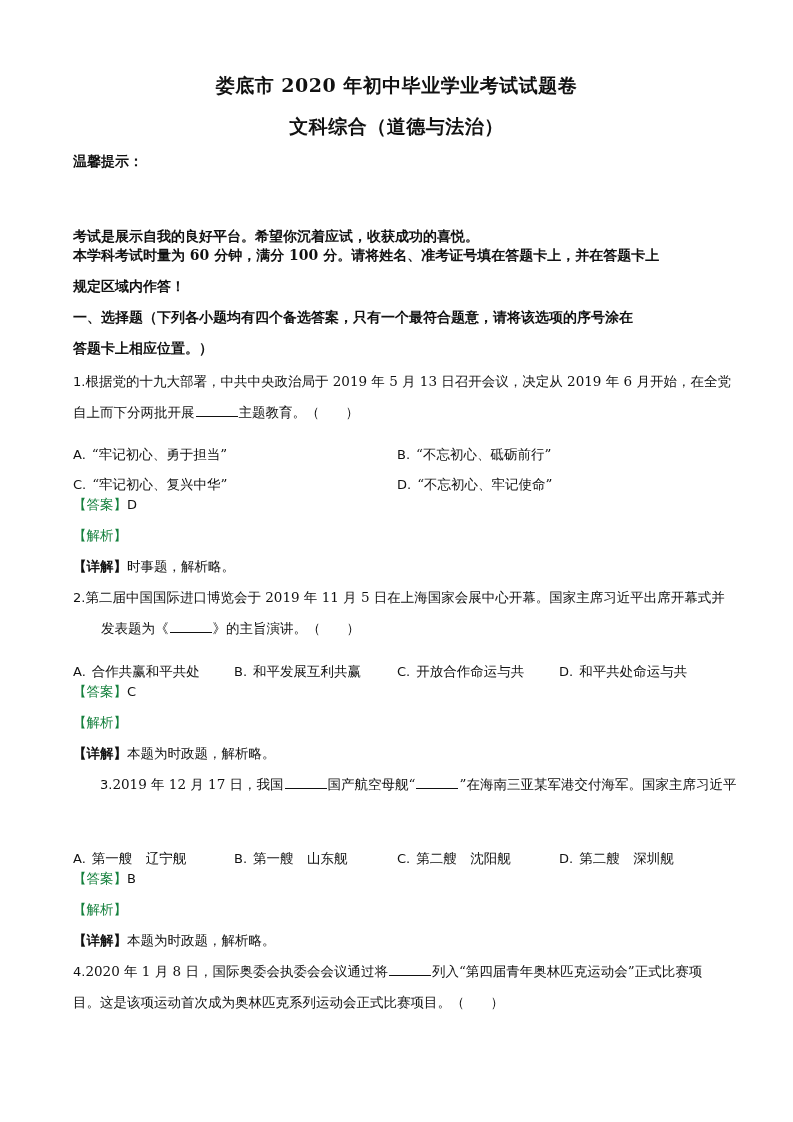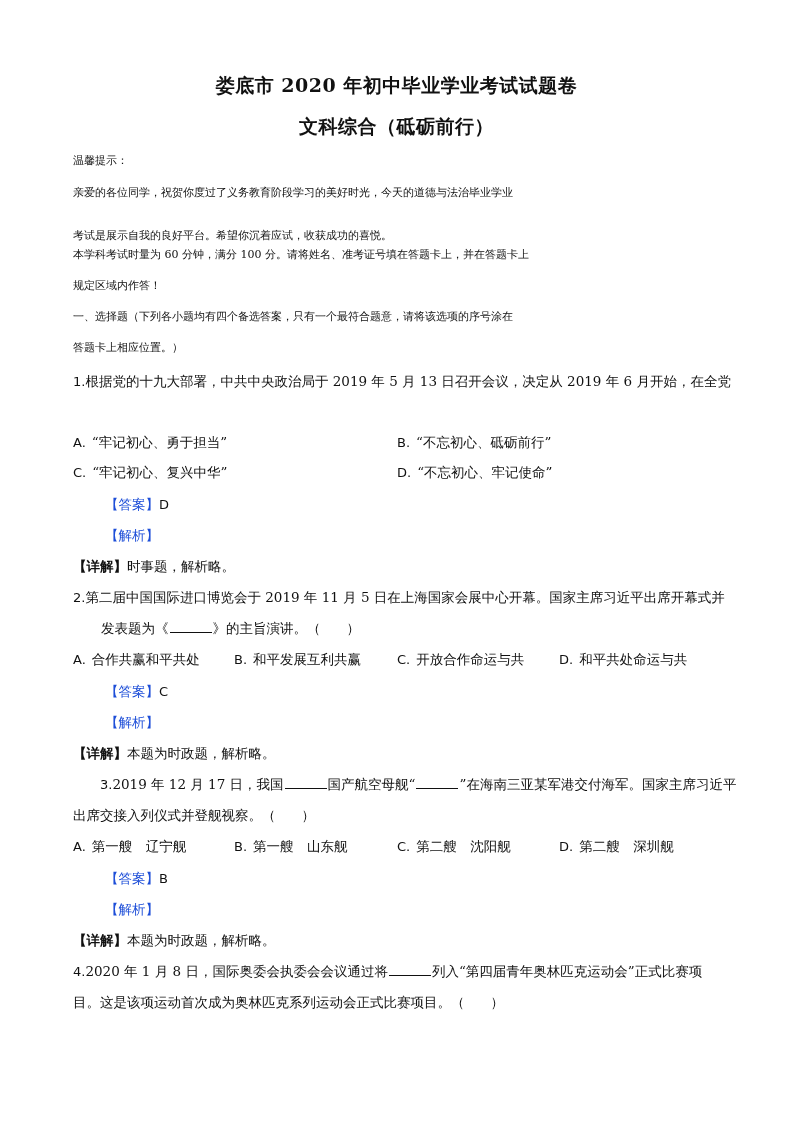--- a/index.html
+++ b/index.html
@@ -33,55 +33,57 @@
     .title.t1 { top: 73px; }
     .title.t2 { top: 114px; }
 
     .line {
       position: absolute;
       left: 73px;
       white-space: nowrap;
       font-size: 14.5px;
       line-height: 20px;
     }
-    .bold { font-weight: normal; font-size: 11px; }
+    .bold { font-weight: bold; font-size: 14px; }
     .q { font-size: 13.5px; }
-    .opt { position: absolute; white-space: nowrap; font-size: 13.5px; line-height: 20px; }
-    .label-blue { color: #1d4ed8; margin-left: 32px; }
+    .opt { position: absolute; white-space: nowrap; font-size: 13.5px; line-height: 20px; margin-top: 12px; }
+    .label-blue { color: #15803d; }
     .ans-letter { font-family: "DejaVu Sans", "Liberation Sans", sans-serif; font-size: 13px; color: #111; }
     .opt-letter { font-family: "DejaVu Sans", "Liberation Sans", sans-serif; font-size: 13px; margin-right: 6px; }
     .blank {
       display: inline-block;
       width: 42px;
       border-bottom: 1px solid #111;
       height: 14px;
       vertical-align: baseline;
       margin: 0 1px;
     }
     .paren { display: inline-block; width: 26px; }
   </style>
 </head>
 <body>
 
 <div class="page">
 
   <div class="title t1">娄底市 2020 年初中毕业学业考试试题卷</div>
-  <div class="title t2">文科综合（砥砺前行）</div>
+  <div class="title t2">文科综合（道德与法治）</div>
 
   <div class="line bold" style="top:151px;">温馨提示：</div>
-  <div class="line bold" style="top:183px;">亲爱的各位同学，祝贺你度过了义务教育阶段学习的美好时光，今天的道德与法治毕业学业</div>
   <div class="line bold" style="top:214px;margin-top:12px;">考试是展示自我的良好平台。希望你沉着应试，收获成功的喜悦。</div>
   <div class="line bold" style="top:245px;">本学科考试时量为 60 分钟，满分 100 分。请将姓名、准考证号填在答题卡上，并在答题卡上</div>
   <div class="line bold" style="top:276px;">规定区域内作答！</div>
 
   <div class="line bold" style="top:307px;">一、选择题（下列各小题均有四个备选答案，只有一个最符合题意，请将该选项的序号涂在</div>
   <div class="line bold" style="top:338px;">答题卡上相应位置。）</div>
 
   <div class="line q" style="top:371px;">
     <span class="ans-letter">1.</span><span>根据党的十九大部署，中共中央政治局于 2019 年 5 月 13 日召开会议，决定从 2019 年 6 月开始，在全党</span>
+  </div>
+  <div class="line q" style="top:402px;">
+    <span>自上而下分两批开展</span><span class="blank"></span><span>主题教育。（</span><span class="paren"></span><span>）</span>
   </div>
   <div class="opt" style="left:73px; top:432px;">
     <span class="opt-letter">A.</span><span>“牢记初心、勇于担当”</span>
   </div>
   <div class="opt" style="left:397px; top:432px;">
     <span class="opt-letter">B.</span><span>“不忘初心、砥砺前行”</span>
   </div>
   <div class="opt" style="left:73px; top:462px;">
     <span class="opt-letter">C.</span><span>“牢记初心、复兴中华”</span>
   </div>
@@ -122,23 +124,20 @@
   <div class="line q" style="top:712px;">
     <span class="label-blue">【解析】</span>
   </div>
   <div class="line q" style="top:743px;">
     <span style="font-weight:bold;">【详解】</span><span>本题为时政题，解析略。</span>
   </div>
 
   <div class="line q" style="top:774px;margin-left:27px;">
     <span class="ans-letter">3.</span><span>2019 年 12 月 17 日，我国</span><span class="blank"></span><span>国产航空母舰“</span><span class="blank"></span><span>”在海南三亚某军港交付海军。国家主席习近平</span>
   </div>
-  <div class="line q" style="top:805px;">
-    <span>出席交接入列仪式并登舰视察。（</span><span class="paren"></span><span>）</span>
-  </div>
   <div class="opt" style="left:73px; top:836px;">
     <span class="opt-letter">A.</span><span>第一艘　辽宁舰</span>
   </div>
   <div class="opt" style="left:234px; top:836px;">
     <span class="opt-letter">B.</span><span>第一艘　山东舰</span>
   </div>
   <div class="opt" style="left:397px; top:836px;">
     <span class="opt-letter">C.</span><span>第二艘　沈阳舰</span>
   </div>
   <div class="opt" style="left:559px; top:836px;">

